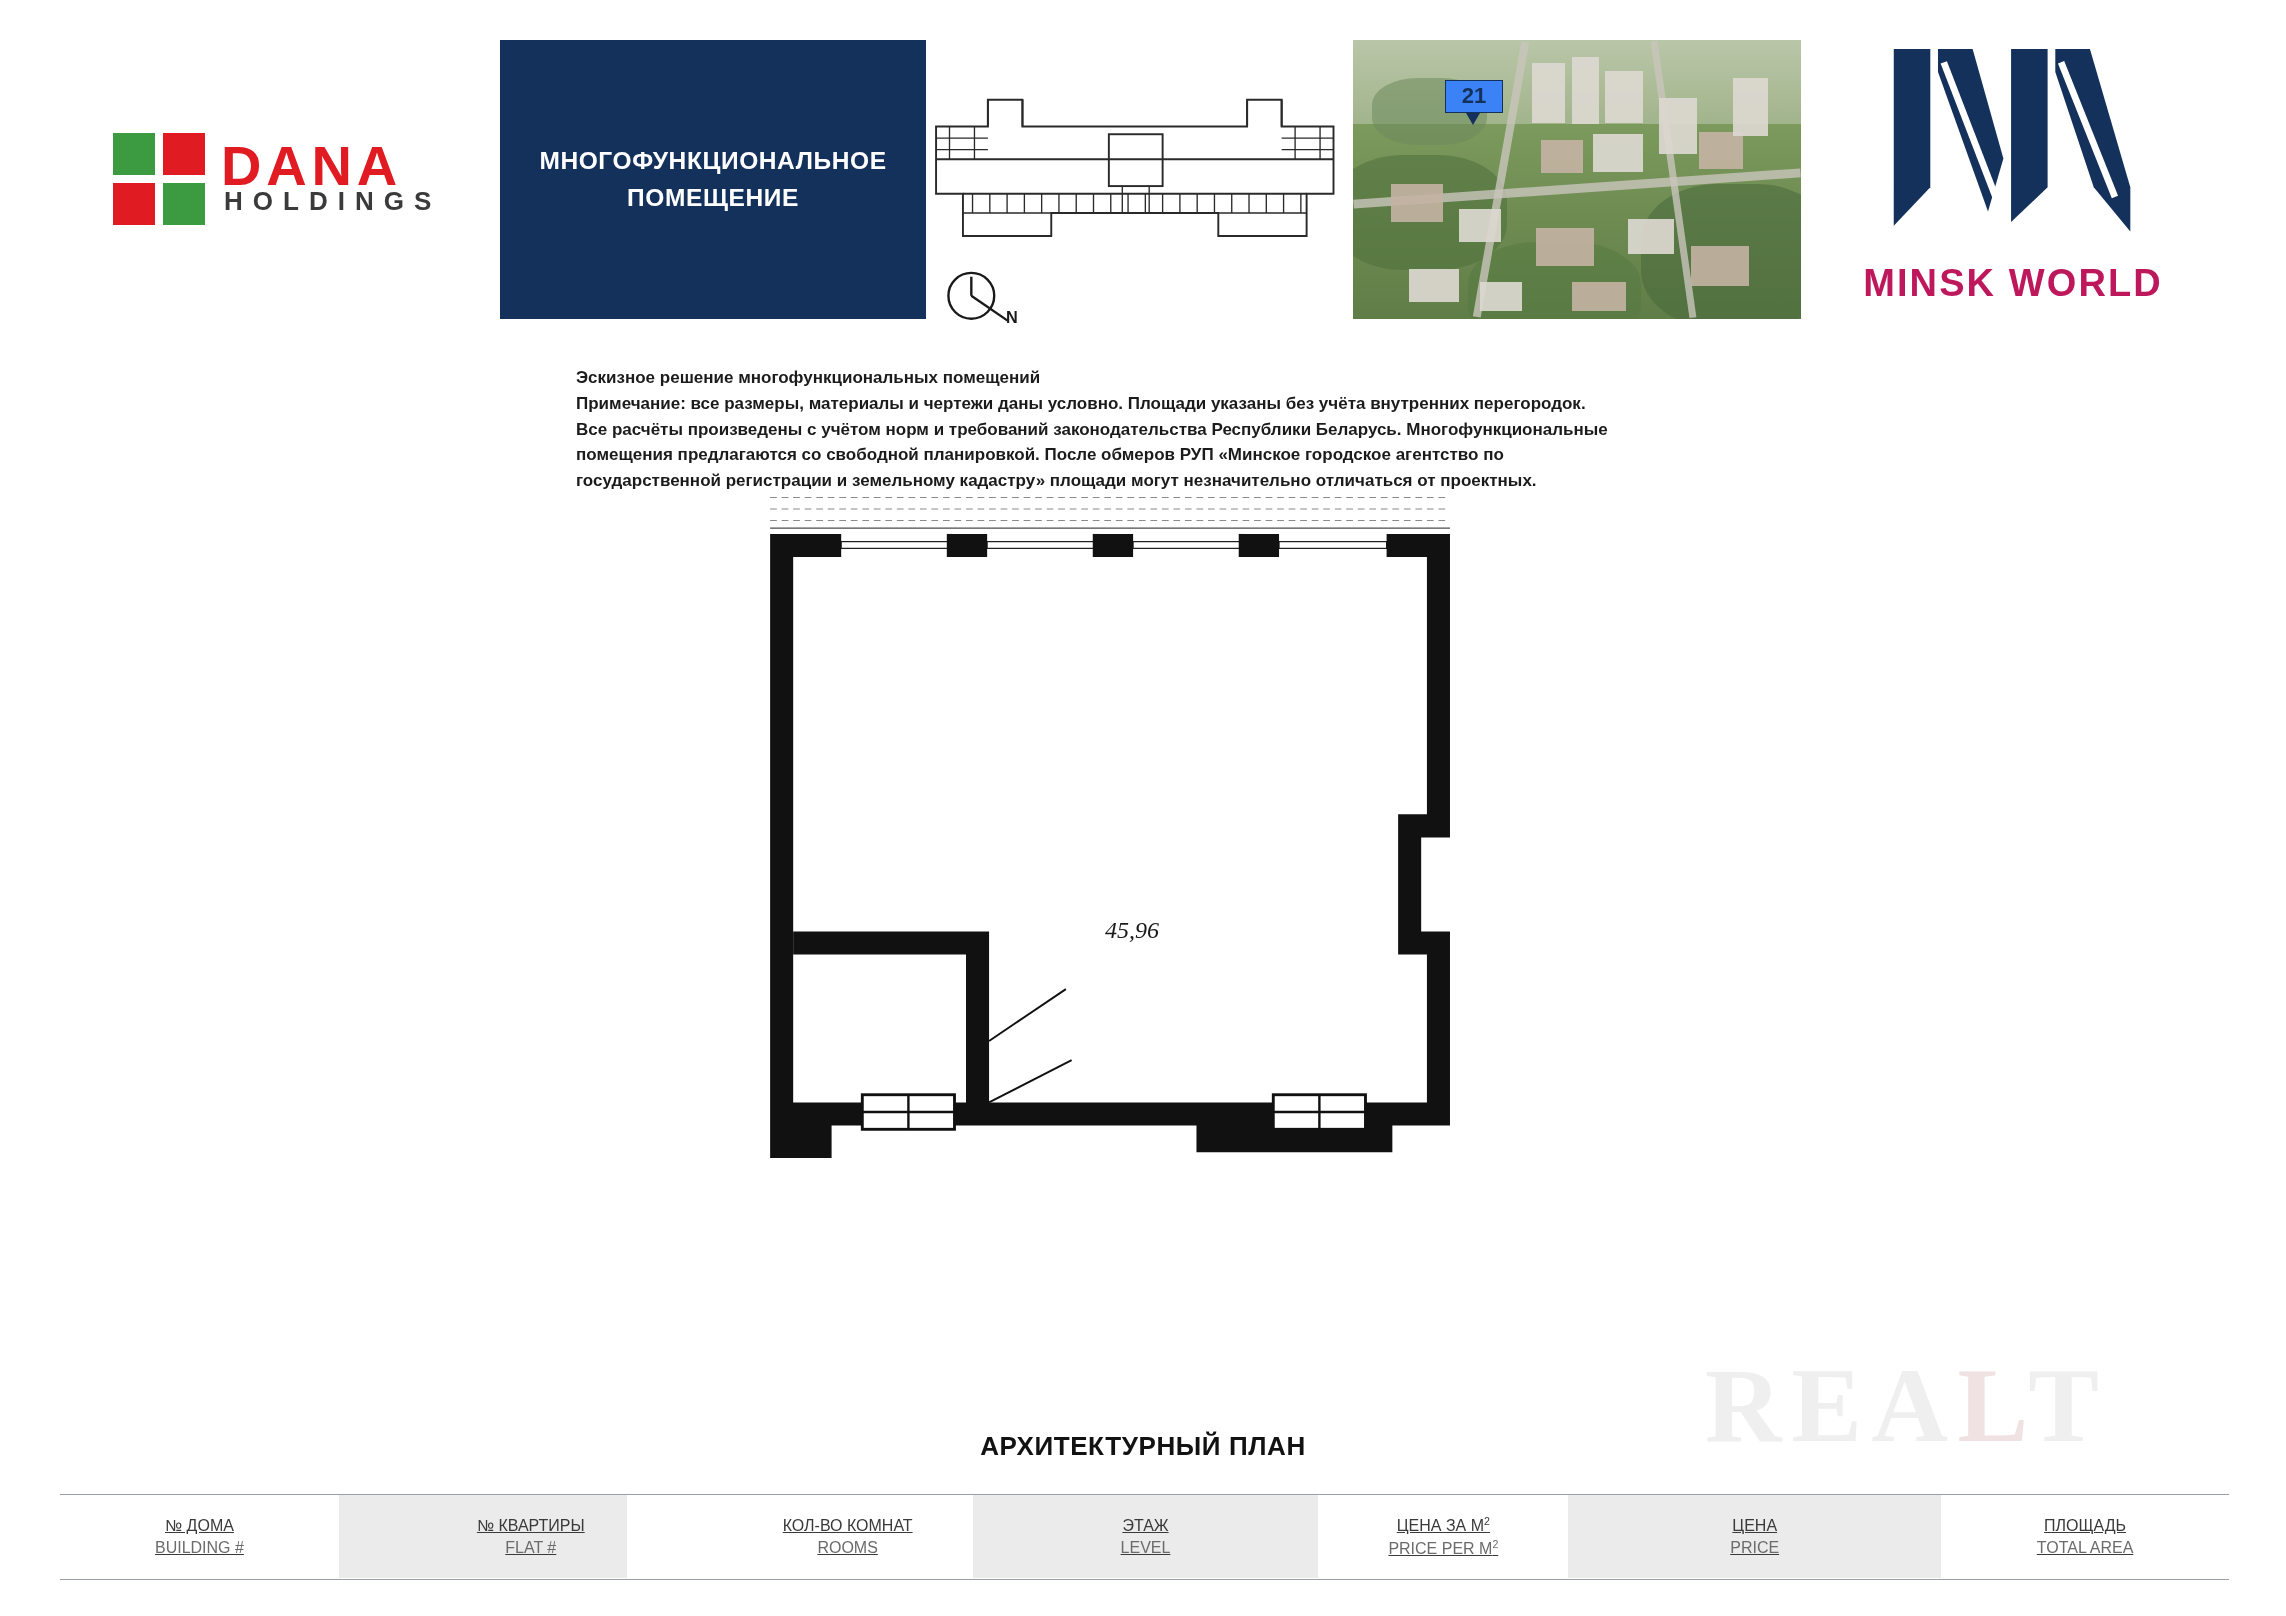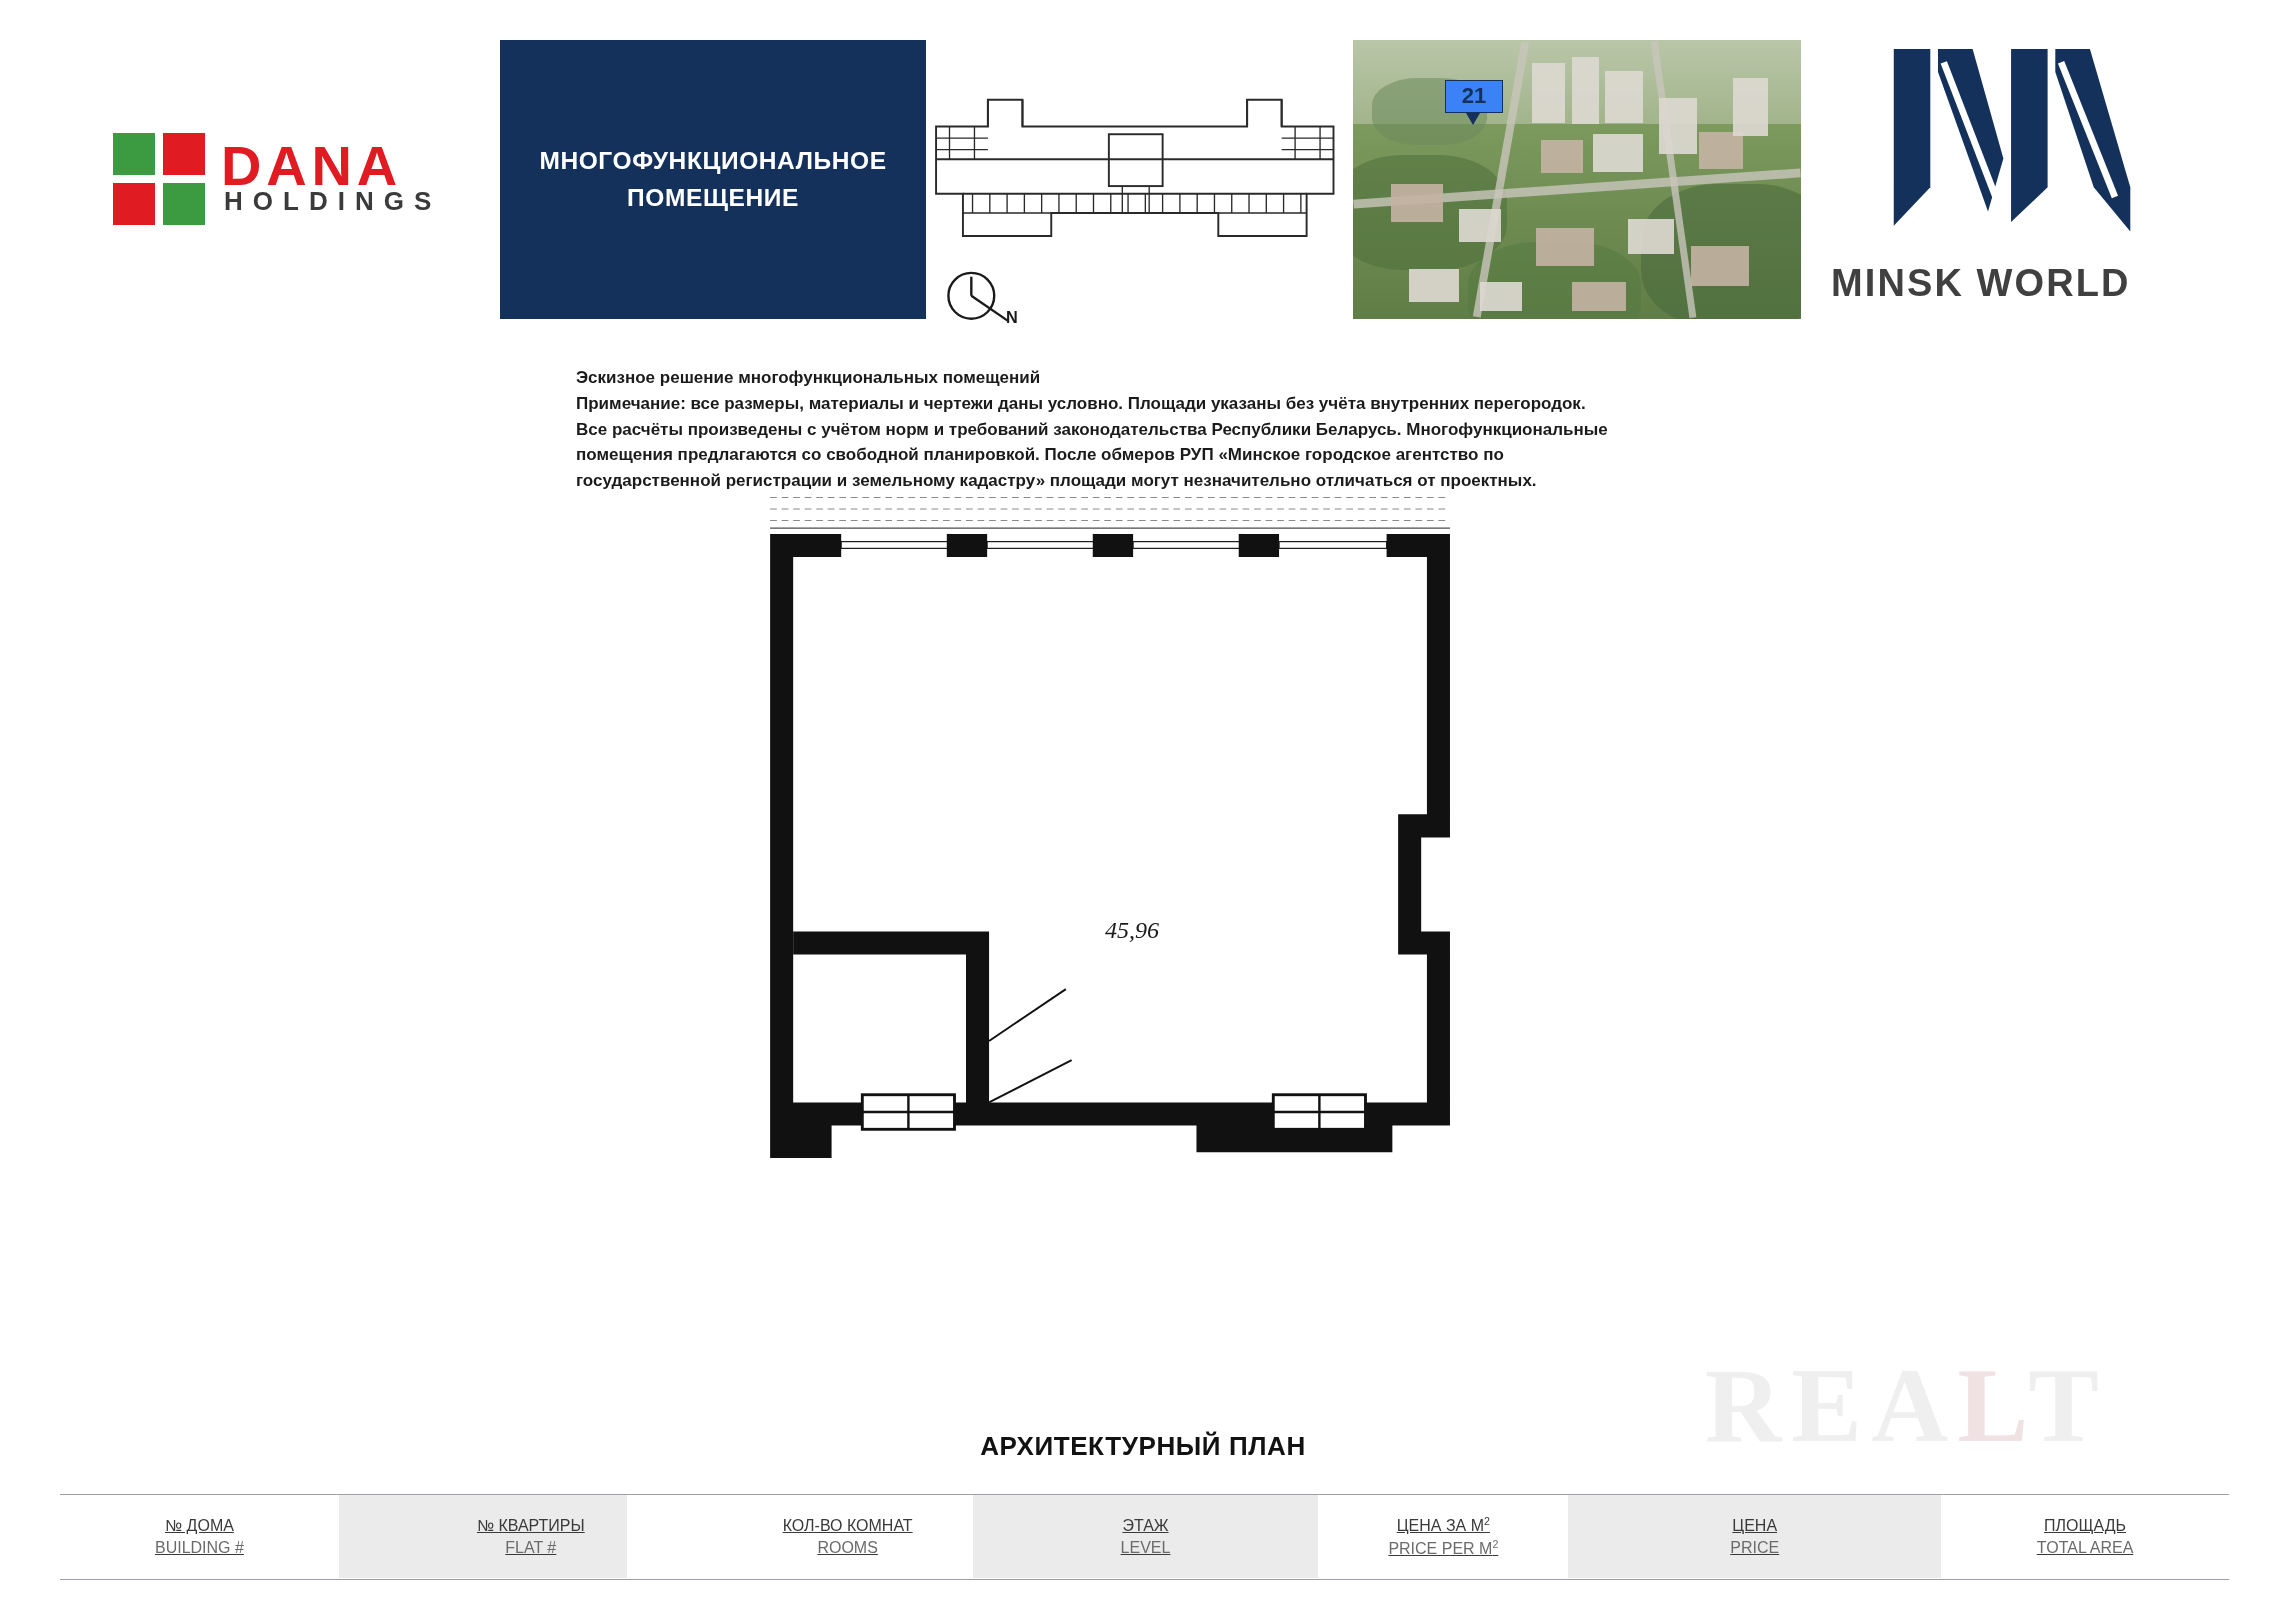--- a/index.html
+++ b/index.html
@@ -120,24 +120,24 @@
   }
 
   
   .mw {
     position: absolute;
     left: 1821px; top: 43px;
     width: 384px; height: 274px;
   }
   .mw svg { position: absolute; left: 67px; top: 0; }
   .mw .name {
-    position: absolute; left: 10px; top: 219px; width: 384px;
-    text-align: left;
+    position: absolute; left: 0; top: 219px; width: 384px;
+    text-align: center;
     font-size: 38px; font-weight: bold; letter-spacing: 2.1px;
-    color: #404040;
+    color: #be185d;
   }
 
   
   .notes {
     position: absolute;
     left: 576px; top: 365px;
     width: 1162px;
     font-size: 17px;
     line-height: 1.52;
     color: #1b1b1b;

